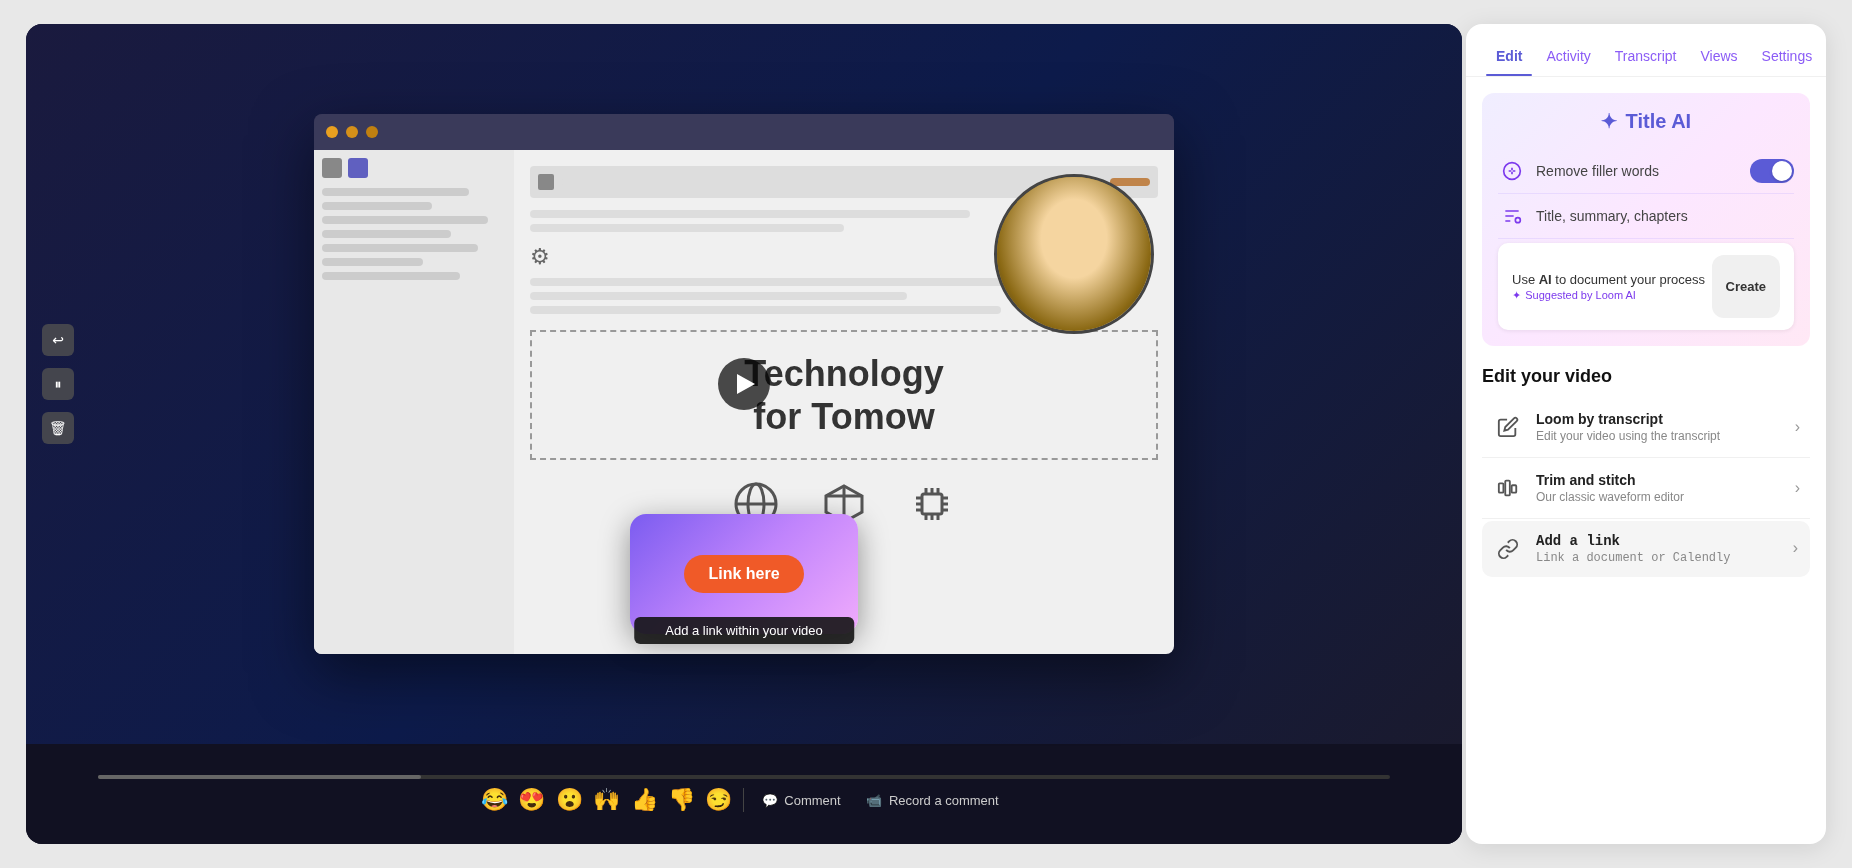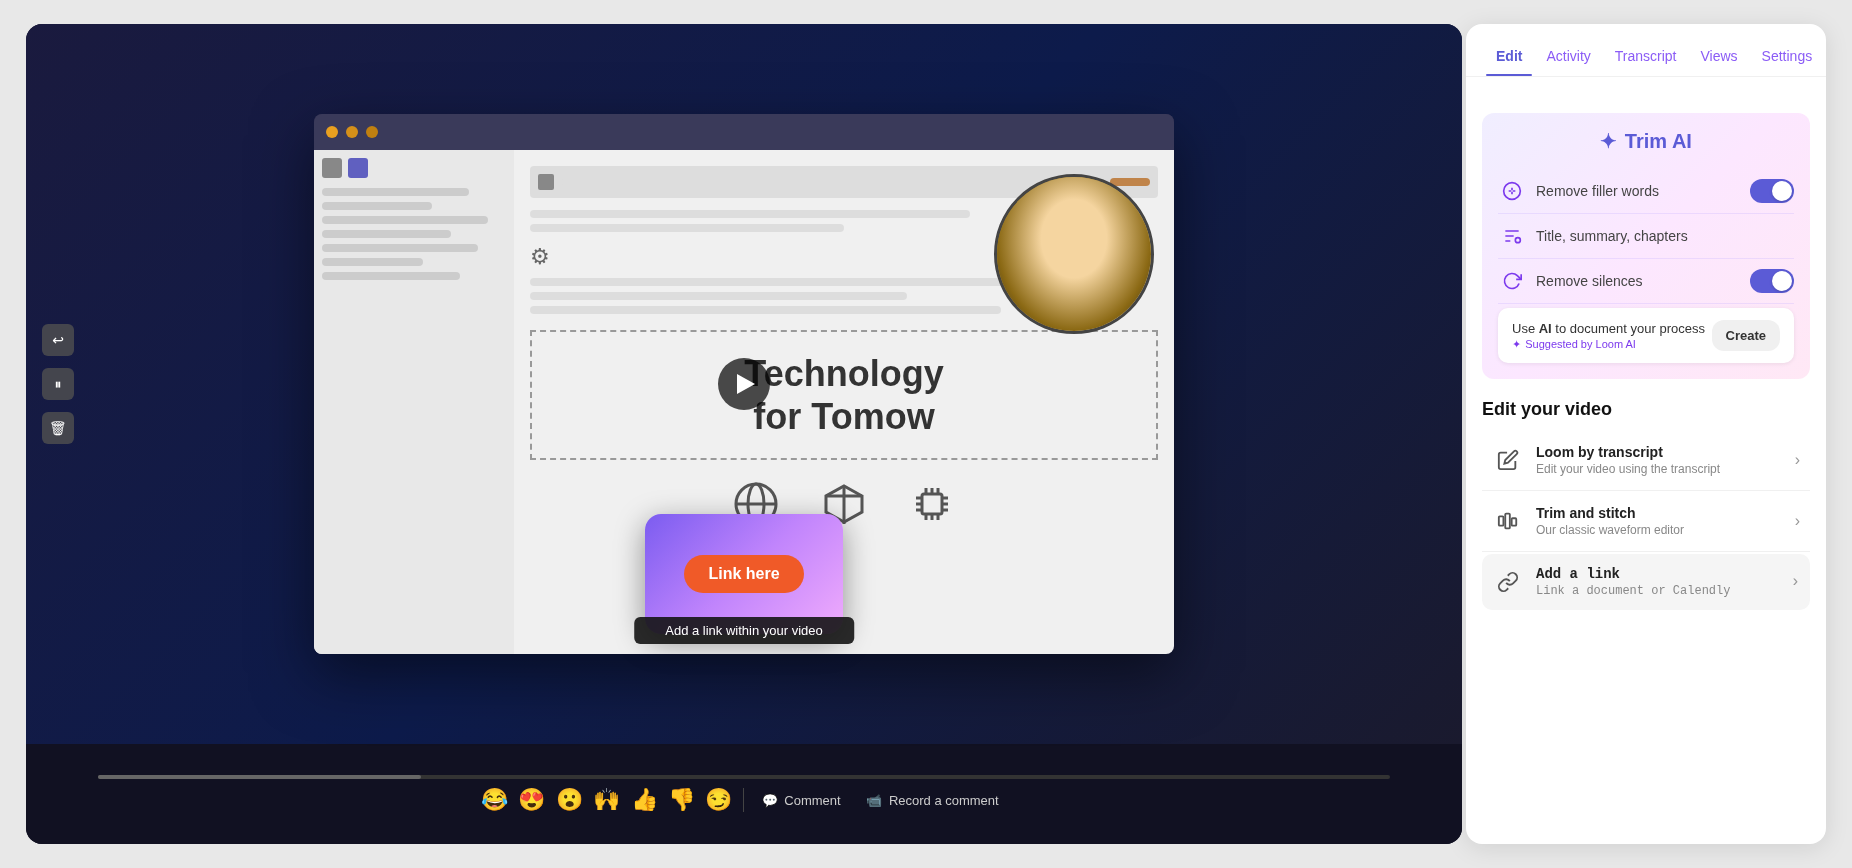--- a/index.html
+++ b/index.html
@@ -283,21 +283,21 @@
       padding: 4px 8px;
       border-radius: 4px;
     }
 
     
     .link-popup {
       position: absolute;
       bottom: 110px;
       left: 50%;
       transform: translateX(-50%);
-      width: 198px;
+      width: 228px;
       height: 120px;
       border-radius: 16px;
       background: linear-gradient(135deg, #7b5cf0 0%, #c084fc 50%, #f0abfc 100%);
       display: flex;
       align-items: center;
       justify-content: center;
       box-shadow: 0 8px 30px rgba(0,0,0,0.4);
     }
 
     .link-btn {
@@ -328,21 +328,20 @@
     .right-panel {
       width: 360px;
       background: white;
       border-radius: 16px;
       margin-left: 4px;
       padding: 0;
       overflow: hidden;
       box-shadow: 0 4px 24px rgba(0,0,0,0.1);
       display: flex;
       flex-direction: column;
-      gap: 20px;
     }
 
     .tabs-row {
       display: flex;
       align-items: center;
       padding: 16px 20px 0;
       gap: 4px;
       border-bottom: 1px solid #f0f0f0;
     }
 
@@ -469,21 +468,21 @@
       display: flex;
       align-items: center;
       gap: 4px;
       margin-top: 2px;
     }
 
     .create-btn {
       background: #f0f0f0;
       border: none;
       border-radius: 12px;
-      padding: 8px 14px;
+      padding: 24px 14px;
       font-size: 13px;
       font-weight: 600;
       color: #333;
       cursor: pointer;
     }
 
     
     .section-title {
       font-size: 18px;
       font-weight: 700;
@@ -695,21 +694,21 @@
       <div class="tab-item">Views</div>
       <div class="tab-item">Settings</div>
 
     </div>
 
     <div class="panel-body">
 
       <div class="loom-ai-card">
         <div class="loom-ai-title">
           <span>✦</span>
-          <span>Trim AI</span>
+          <span>Title AI</span>
         </div>
 
         <div class="ai-feature-row">
           <div class="ai-feature-icon">
             <svg width="20" height="20" viewBox="0 0 24 24" fill="none" stroke="#7c3aed" stroke-width="2">
               <path d="M12 2C6.48 2 2 6.48 2 12s4.48 10 10 10 10-4.48 10-10S17.52 2 12 2z"></path>
               <path d="M8 12h8M12 8v8" stroke-dasharray="3 2"></path>
             </svg>
           </div>
           <span class="ai-feature-label">Remove filler words</span>
@@ -721,32 +720,20 @@
         <div class="ai-feature-row">
           <div class="ai-feature-icon">
             <svg width="20" height="20" viewBox="0 0 24 24" fill="none" stroke="#7c3aed" stroke-width="2">
               <path d="M4 6h16M4 12h10M4 18h6"></path>
               <circle cx="19" cy="17" r="3"></circle>
             </svg>
           </div>
           <span class="ai-feature-label">Title, summary, chapters</span>
         </div>
 
-        <div class="ai-feature-row">
-          <div class="ai-feature-icon">
-            <svg width="20" height="20" viewBox="0 0 24 24" fill="none" stroke="#7c3aed" stroke-width="2">
-              <polyline points="23 4 23 10 17 10"></polyline>
-              <path d="M20.49 15a9 9 0 1 1-2.12-9.36L23 10"></path>
-            </svg>
-          </div>
-          <span class="ai-feature-label">Remove silences</span>
-          <div class="toggle">
-            <div class="toggle-knob"></div>
-          </div>
-        </div>
 
         <div class="ai-suggest-box">
           <div>
             <div class="ai-suggest-text">
               <span>Use </span><strong>AI</strong><span> to document your process</span>
             </div>
             <div class="ai-suggest-sub">
               <span>✦</span>
               <span>Suggested by Loom AI</span>
             </div>

